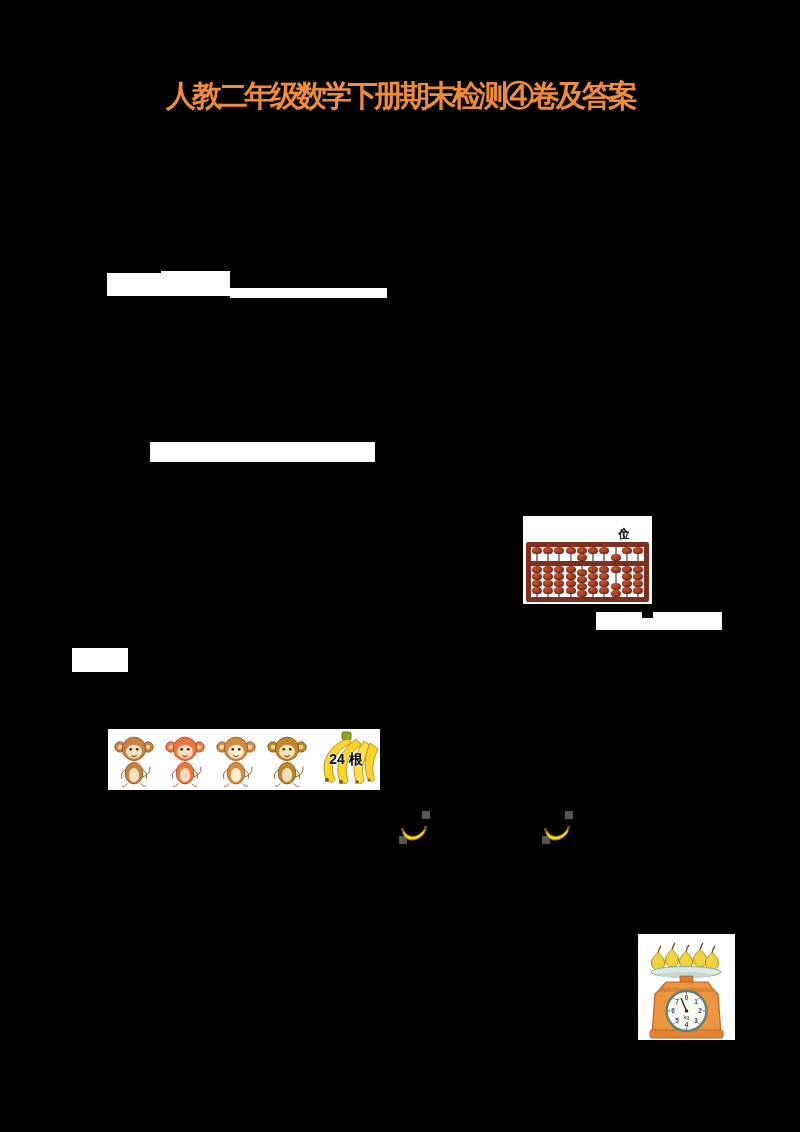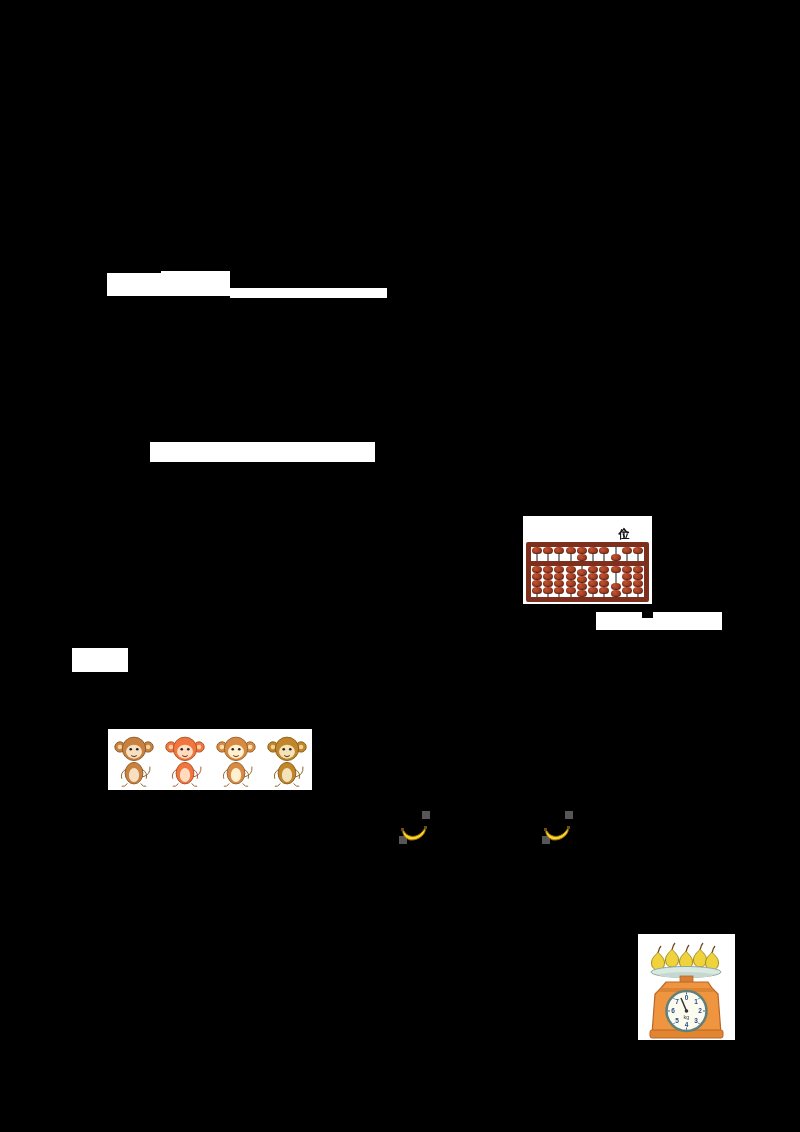--- a/index.html
+++ b/index.html
@@ -34,20 +34,21 @@
   .banana-icon-box{position:absolute;width:36px;height:36px;}
   .checker{position:absolute;width:8px;height:8px;background:#9c9c9c;opacity:.55;}
   .scale-box{position:absolute;left:638px;top:934px;width:97px;height:106px;background:#fff;}
   .notch{position:absolute;background:#000;}
 </style>
 </head>
 <body>
 
 <div class="page">
 
+  <div class="title" style="color: rgb(238, 140, 58);">人教二年级数学下册期末检测④卷及答案</div>
 
   <div class="white" style="left:107px;top:273px;width:54px;height:23px;"></div>
   <div class="white" style="left:161px;top:271px;width:69px;height:25px;"></div>
   <div class="white" style="left:230px;top:288px;width:157px;height:10px;"></div>
 
   <div class="white" style="left:150px;top:442px;width:225px;height:20px;"></div>
 
   <div class="white" style="left:596px;top:612px;width:126px;height:18px;">
     <div class="notch" style="left:46px;top:0;width:11px;height:6px;"></div>
   </div>
@@ -199,20 +200,34 @@
         <ellipse cx="25" cy="44" rx="9.5" ry="11.5" fill="#c9813f"></ellipse>
         <ellipse cx="25" cy="46" rx="5.5" ry="7.5" fill="#f7e0c2" stroke="none"></ellipse>
         <path d="M16,40 q-6,4 -4,10"></path>
         <path d="M34,40 q6,4 4,10"></path>
         <path d="M18,55 q-3,4 -6,3"></path>
         <path d="M32,55 q3,4 6,3"></path>
       </g>
     </svg>
     </div>
 
+  <div class="bananas-box">
+    <svg viewBox="0 0 68 61" width="68" height="61">
+      <rect x="30" y="3" width="9" height="8" rx="2" fill="#8aa51f" stroke="#5f7414" stroke-width="1"></rect>
+      <path d="M36,10 C16,16 8,34 14,50 C17,54 22,54 23,50 C16,36 24,20 40,14 Z" fill="#FFD428" stroke="#B8941F" stroke-width="1"></path>
+      <path d="M44,10 C28,22 22,38 28,52 C31,56 36,55 36,51 C31,38 36,24 50,16 Z" fill="#FFD428" stroke="#B8941F" stroke-width="1"></path>
+      <path d="M52,12 C42,26 40,40 44,52 C47,56 52,55 52,50 C48,40 52,28 60,18 Z" fill="#FFE14A" stroke="#B8941F" stroke-width="1"></path>
+      <path d="M58,14 C52,28 52,40 56,50 C59,54 63,53 62,48 C59,40 62,28 66,20 Z" fill="#FFD428" stroke="#B8941F" stroke-width="1"></path>
+      <circle cx="15" cy="51" r="2" fill="#7a5a16"></circle>
+      <circle cx="29" cy="53" r="2" fill="#7a5a16"></circle>
+      <circle cx="45" cy="53" r="1.8" fill="#7a5a16"></circle>
+      <circle cx="57" cy="51" r="1.6" fill="#7a5a16"></circle>
+    </svg>
+    <div class="banana-count">24 根</div>
+  </div>
 
   <div class="banana-icon-box" style="left:397px;top:810px;">
     <div class="checker" style="left:25px;top:1px;"></div>
     <div class="checker" style="left:2px;top:26px;"></div>
     <svg viewBox="0 0 28 26" width="28" height="26" style="position:absolute;left:3px;top:6px;">
       <path d="M3,13 C6,22 18,24 25,12 C27,16 20,25 10,24 C4,22 2,17 3,13 Z" fill="#FFD428" stroke="#8f6f10" stroke-width="1"></path>
       <rect x="1" y="12" width="3" height="3" fill="#6b4f10"></rect>
       <rect x="24" y="10" width="3" height="3" fill="#6b4f10"></rect>
     </svg>
   </div>

